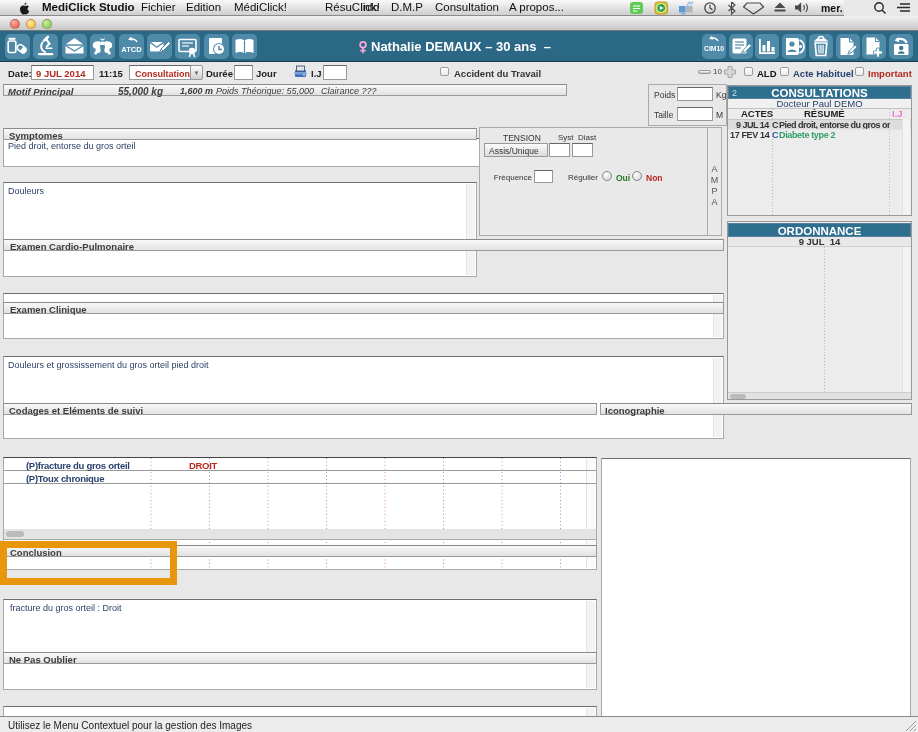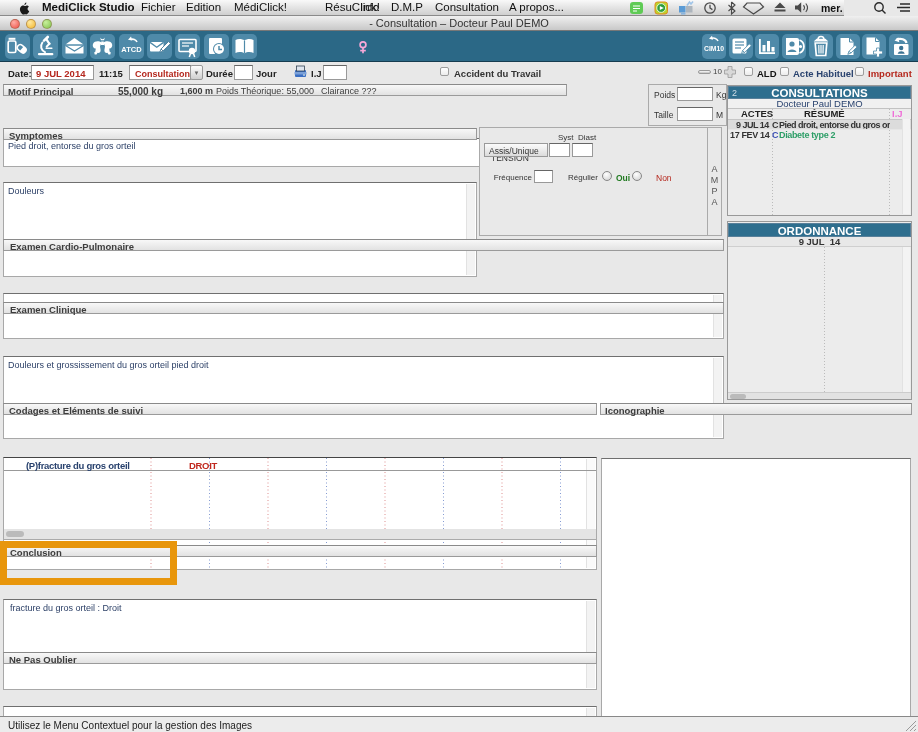--- a/index.html
+++ b/index.html
@@ -82,31 +82,31 @@
         <line x1="897" y1="7.5" x2="910" y2="7.5"></line>
         <line x1="900" y1="11" x2="910" y2="11"></line>
       </g>
   </svg>
 </div>
 
 <div id="titlebar">
   <div class="tl" style="left:10px; background:radial-gradient(circle at 35% 30%,#ffada4,#ec5147);"></div>
   <div class="tl" style="left:26px; background:radial-gradient(circle at 35% 30%,#ffe9a0,#f2b62e);"></div>
   <div class="tl" style="left:42px; background:radial-gradient(circle at 35% 30%,#c8f09c,#82c24c);"></div>
-  <div style="position:absolute; top:1px; width:100%; text-align:center;">- Consultation – Docteur Paul DEMO</div>
 </div>
 
 <div id="toolbar">
   <svg style="position:absolute; left:358px; top:10px;" width="10" height="13" viewBox="0 0 10 13">
     <g stroke="#f8a8d8" stroke-width="1.7" fill="none">
         <circle cx="5" cy="3.8" r="2.9"></circle>
         <line x1="5" y1="6.7" x2="5" y2="12.2"></line>
         <line x1="2.2" y1="9.6" x2="7.8" y2="9.6"></line>
       </g>
   </svg>
+  <div style="position:absolute; left:371px; top:8px; font-size:13px; font-weight:bold; color:#fff;">Nathalie DEMAUX – 30 ans&nbsp; –</div>
 
   <div class="tile" style="left:5px;">
       <svg width="25" height="25" viewBox="0 0 25 25">
     <rect x="3.2" y="7" width="7.6" height="11.5" rx="1.5" fill="none" stroke="#fff" stroke-width="1.7"></rect>
     <rect x="3.6" y="3.8" width="6.8" height="2" fill="#fff"></rect>
     <g transform="rotate(40 16.5 14.5)">
           <rect x="12" y="11.6" width="9.6" height="6" rx="3" fill="none" stroke="#fff" stroke-width="1.5"></rect>
           <path d="M16.8 11.6 v6 h1.8 a3 3 0 0 0 3 -3 a3 3 0 0 0 -3 -3 z" fill="#fff"></path>
         </g>
       </svg>
@@ -282,21 +282,21 @@
       <path d="M5 1.5 h4 v3.5 h3.5 v4 h-3.5 v3.5 h-4 v-3.5 h-3.5 v-4 h3.5 z" fill="#d8d8d8" stroke="#999" stroke-width="0.8"></path>
     </svg>
   <span class="cb" style="left:744px; top:5px;"></span>
   <span class="abs" style="left:757px; top:6px; font-weight:bold; color:#111;">ALD</span>
   <span class="cb" style="left:780px; top:5px;"></span>
   <span class="abs" style="left:793px; top:6px; font-weight:bold; color:#29426e;">Acte Habituel</span>
   <span class="cb" style="left:855px; top:5px;"></span>
   <span class="abs" style="left:868px; top:6px; font-weight:bold; color:#b5281e;">Important</span>
 </div>
 
-<div class="hdr" style="left:3px; top:84px; width:564px; height:12px;">
+<div class="hdr" style="left:3px; top:84px; width:564px; height:12px;font-style:italic;">
   <span class="abs" style="left:4px; top:1px;">Motif Principal</span>
   <span class="abs" style="left:114px; top:1px; font-size:10px;">55,000 kg</span>
   <span class="abs" style="left:176px; top:1px; font-size:9px;">1,600 m</span>
   <span class="abs" style="left:212px; top:1px; font-size:9px; font-weight:normal;">Poids Théorique: 55,000</span>
   <span class="abs" style="left:317px; top:1px; font-size:9px; font-weight:normal;">Clairance ???</span>
 </div>
 <div class="wbox" style="left:3px; top:96px; width:645px; height:29px;">
     <span class="strack"></span>
   <span class="hand" style="position:absolute; left:4px; top:2px;">Pied droit, entorse du gros orteil</span>
 </div>
@@ -312,32 +312,32 @@
 
 <div class="hdr" style="left:3px; top:128px; width:474px; height:12px;">
   <span class="abs" style="left:5px; top:1px;">Symptomes</span>
 </div>
 <div class="wbox" style="left:3px; top:140px; width:474px; height:95px;">
     <span class="strack"></span>
   <span class="hand" style="position:absolute; left:4px; top:3px;">Douleurs</span>
 </div>
 
 <div style="position:absolute; left:479px; top:127px; width:229px; height:109px; border:1px solid #aaa; background:#e9e9e9; font-size:8.5px; color:#333;">
-  <span class="abs" style="left:11px; top:5px;margin-top:20px;">TENSION</span>
+  <span class="abs" style="left:23px; top:5px;">TENSION</span>
   <span class="abs" style="left:78px; top:5px; font-size:8px;">Syst&nbsp;&nbsp;Diast</span>
   <span class="abs" style="left:4px; top:15px; width:64px; height:14px; background:linear-gradient(#fbfbfb,#dcdcdc); border:1px solid #999; padding:2px 0 0 4px; font-size:8.5px;">Assis/Unique</span>
   <span class="inp" style="left:69px; top:15px; width:21px; height:14px;"></span>
   <span class="inp" style="left:92px; top:15px; width:21px; height:14px;"></span>
   <span class="abs" style="left:0px; top:45px; width:52px; text-align:right; font-size:8px;">Fréquence</span>
   <span class="inp" style="left:54px; top:42px; width:19px; height:13px;"></span>
   <span class="abs" style="left:88px; top:45px; font-size:8px;">Régulier</span>
   <span class="abs" style="left:122px; top:43px; width:10px; height:10px; border-radius:50%; background:radial-gradient(circle at 40% 30%,#fff,#cfcfcf); border:1px solid #888;"></span>
   <span class="abs" style="left:136px; top:45px; color:#207a20; font-weight:bold;">Oui</span>
   <span class="abs" style="left:152px; top:43px; width:10px; height:10px; border-radius:50%; background:radial-gradient(circle at 40% 30%,#fff,#cfcfcf); border:1px solid #888;"></span>
-  <span class="abs" style="left:176px; top:45px; color:#b5281e; font-weight:normal;">Non</span>
+  <span class="abs" style="left:166px; top:45px; color:#b5281e; font-weight:bold;">Non</span>
 </div>
 
 <div style="position:absolute; left:708px; top:127px; width:14px; height:109px; border:1px solid #aaa; border-left:none; background:#e9e9e9; font-size:9px; color:#555; text-align:center; line-height:11px; padding-top:36px;">A<br>M<br>P<br>A</div>
 
 <div class="hdr" style="left:3px; top:239px; width:721px; height:12px;">
   <span class="abs" style="left:6px; top:1px;">Examen Cardio-Pulmonaire</span>
 </div>
 <div class="wbox" style="left:3px; top:251px; width:721px; height:46px;">
     <span class="strack"></span>
   </div>
@@ -351,20 +351,23 @@
 </div>
 
 <div class="hdr" style="left:3px; top:403px; width:594px; height:12px;">
   <span class="abs" style="left:5px; top:1px;">Codages et Eléments de suivi</span>
 </div>
 <div class="wbox" style="left:3px; top:415px; width:594px; height:113px; border-top-color:#444;" id="codgrid">
     <span class="strack" style="background:#fafafa;"></span>
   <div class="abs" style="left:0; top:0; width:100%; height:13px; border-bottom:1px solid #999; font-size:9.5px; letter-spacing:-0.3px; font-weight:bold; color:#29426e;">
     <span class="abs" style="left:22px; top:2px;">(P)fracture du gros orteil</span>
     <span class="abs" style="left:185px; top:2px; color:#c0281e;">DROIT</span>
+  </div>
+  <div class="abs" style="left:0; top:13px; width:100%; height:13px; border-bottom:1px solid #999; font-size:9.5px; letter-spacing:-0.3px; font-weight:bold; color:#29426e;">
+    <span class="abs" style="left:22px; top:2px;">(P)Toux chronique</span>
   </div>
   <svg class="abs" style="left:0; top:0;" width="592" height="111" viewBox="0 0 592 111">
     <g stroke-width="1" stroke-dasharray="1,2.5" fill="none" opacity="0.65">
       <line x1="147" y1="0" x2="147" y2="111" stroke="#cc5555"></line>
       <line x1="205.5" y1="0" x2="205.5" y2="111" stroke="#4466bb"></line>
       <line x1="264" y1="0" x2="264" y2="111" stroke="#cc5555"></line>
       <line x1="322.5" y1="0" x2="322.5" y2="111" stroke="#4466bb"></line>
       <line x1="381" y1="0" x2="381" y2="111" stroke="#cc5555"></line>
       <line x1="439.5" y1="0" x2="439.5" y2="111" stroke="#4466bb"></line>
       <line x1="498" y1="0" x2="498" y2="111" stroke="#cc5555"></line>

